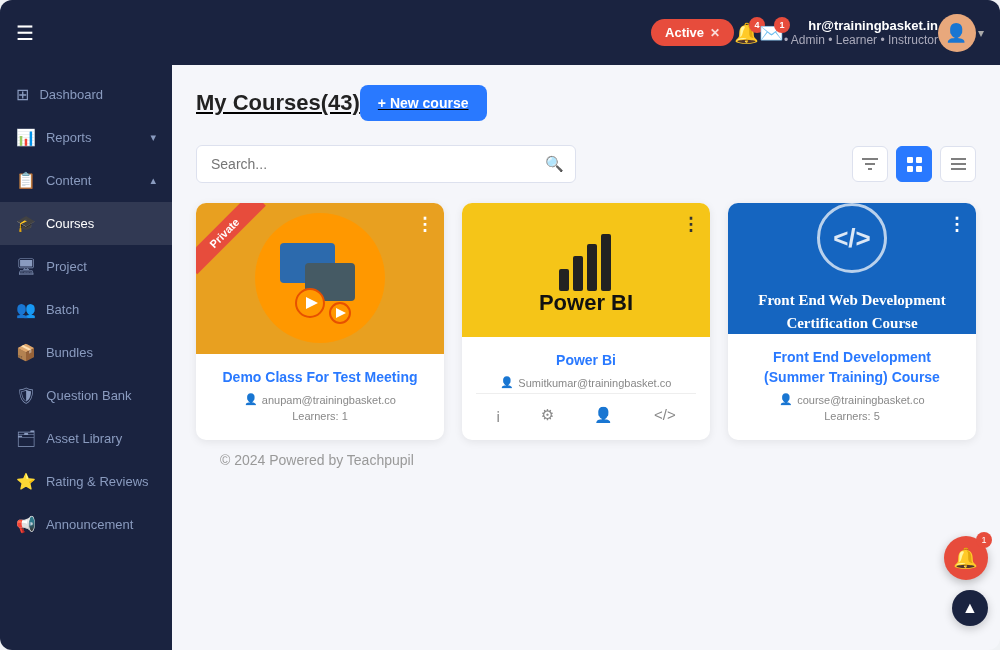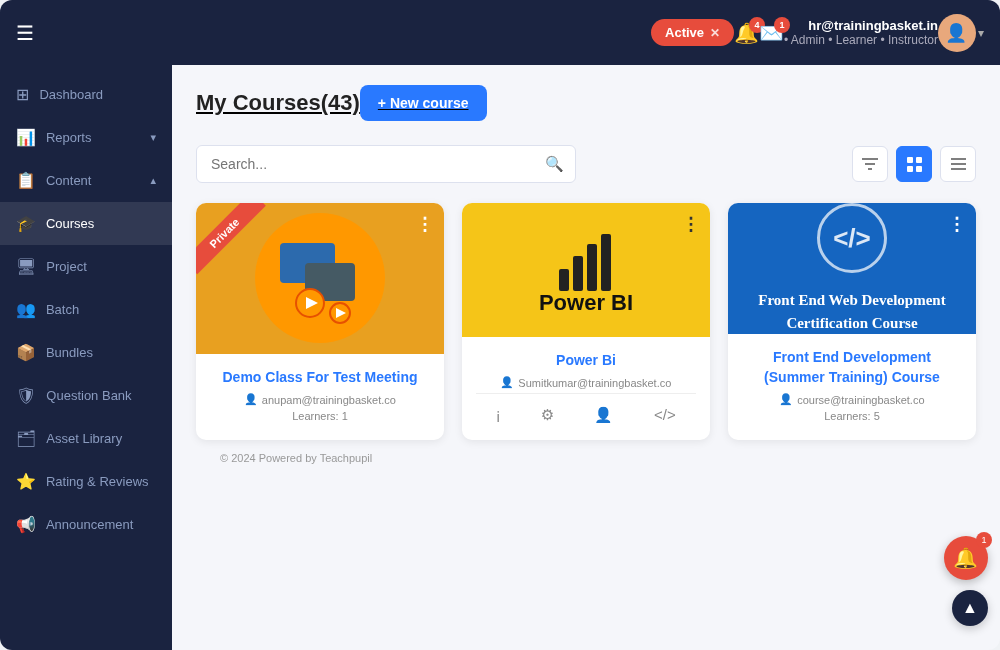--- a/index.html
+++ b/index.html
@@ -309,21 +309,21 @@
     }
     .card-action-btn {
       color: #888;
       font-size: 15px;
       cursor: pointer;
       padding: 4px 8px;
     }
 
     
     .content-footer {
-      font-size: 11px;
+      font-size: 14px;
       color: #999;
       padding: 12px 24px;
       background: #f5f6fa;
     }
 
     
     .float-notif {
       position: absolute;
       bottom: 60px;
       right: 20px;

